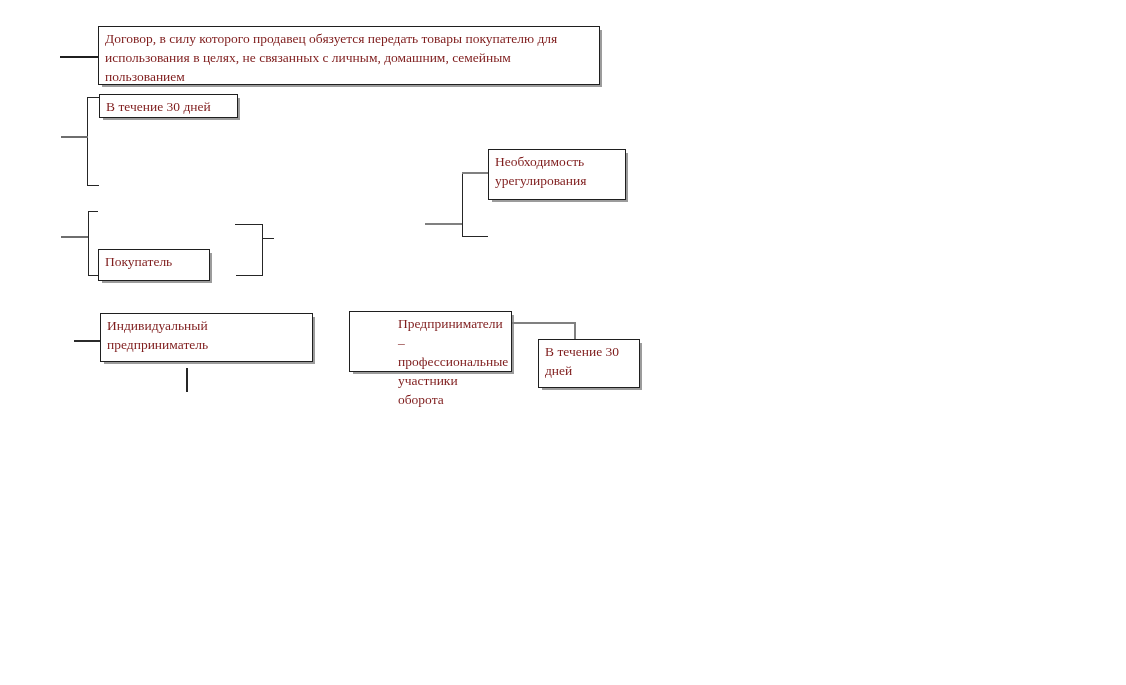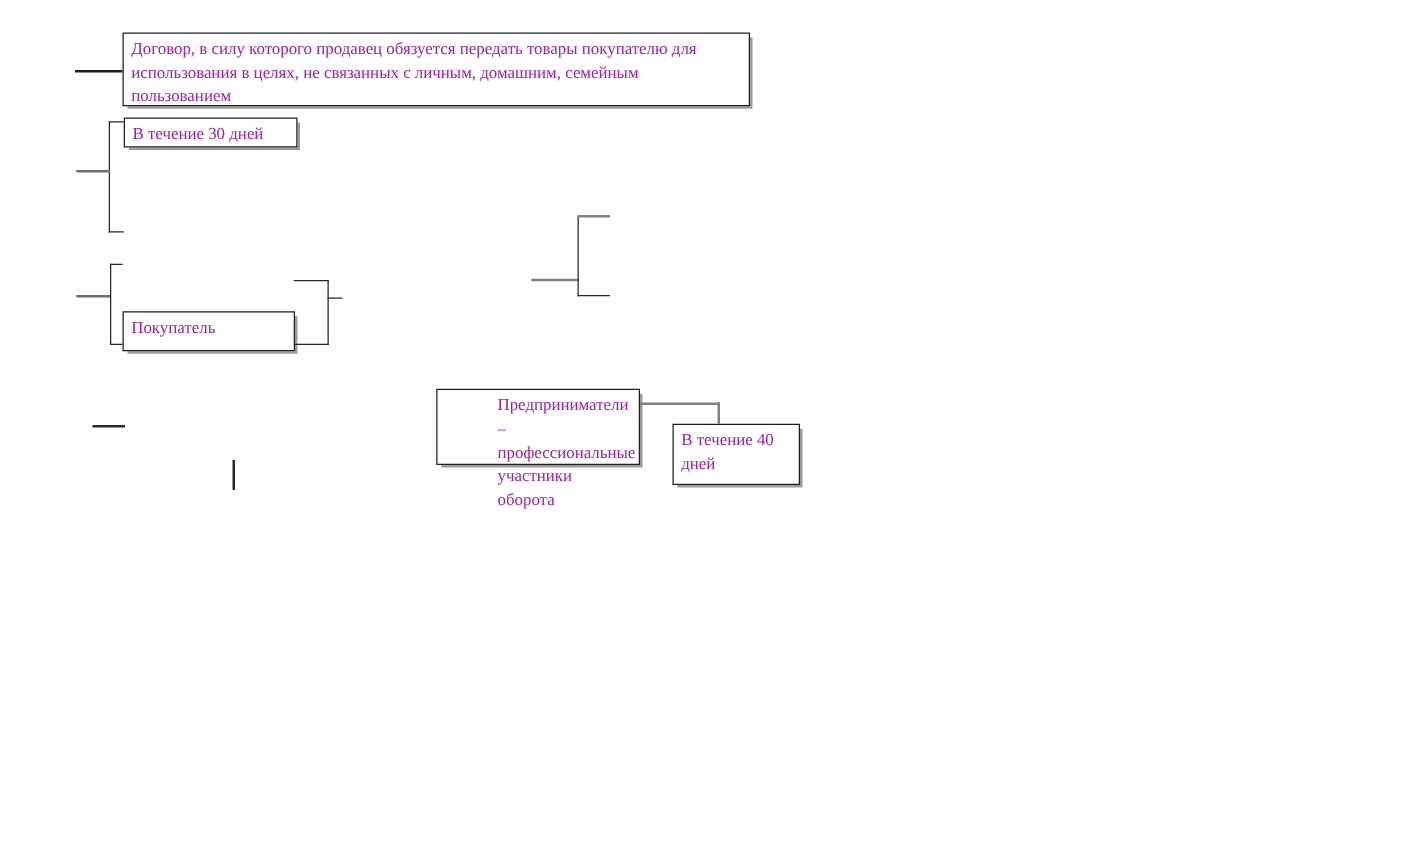--- a/index.html
+++ b/index.html
@@ -12,55 +12,59 @@
   }
   .box{
     position:absolute;
     box-sizing:border-box;
     background:#ffffff;
     border:1px solid #1f1f1f;
     box-shadow:3px 3px 0 -1px #9c9c9c;
     padding:2px 6px;
     font-size:13.5px;
     line-height:19px;
-    color:#a21caf;
+    color:#7f1d1d;
     white-space:pre-line;
   }
   .ln{position:absolute;}
   
   .n-contract{left:98px;top:26px;width:502px;height:59px;}
   .n-days30a{left:99px;top:94px;width:139px;height:24px;}
-  .n-buyer{left:98px;top:249px;width:138px;height:32px;}
+  .n-buyer{left:98px;top:249px;width:112px;height:32px;}
   .n-measures{left:274px;top:212px;width:151px;height:63px;}
   .n-need{left:488px;top:149px;width:138px;height:51px;}
   .n-ip{left:100px;top:313px;width:213px;height:49px;}
   .n-pro{left:349px;top:311px;width:163px;height:61px;padding-left:48px;}
   .n-days30b{left:538px;top:339px;width:102px;height:49px;}
 </style>
 </head>
 <body>
 
 <div id="canvas">
 
   <div class="box n-contract">Договор, в силу которого продавец обязуется передать товары покупателю для
 использования в целях, не связанных с личным, домашним, семейным
 пользованием</div>
 
   <div class="box n-days30a">В течение 30 дней</div>
 
   <div class="box n-buyer">Покупатель</div>
 
 
+  <div class="box n-need">Необходимость
+урегулирования</div>
 
+  <div class="box n-ip">Индивидуальный
+предприниматель</div>
 
   <div class="box n-pro">Предприниматели –
 профессиональные
 участники оборота</div>
 
-  <div class="box n-days30b">В течение 40
+  <div class="box n-days30b">В течение 30
 дней</div>
 
   <div class="ln" style="left:60px;top:56px;width:38px;height:2px;background:#1f1f1f;"></div>
 
   <div class="ln" style="left:87px;top:97px;width:1px;height:89px;background:#262626;"></div>
   <div class="ln" style="left:87px;top:97px;width:12px;height:1px;background:#262626;"></div>
   <div class="ln" style="left:61px;top:136px;width:27px;height:2px;background:#6e6e6e;"></div>
   <div class="ln" style="left:87px;top:185px;width:12px;height:1px;background:#262626;"></div>
 
   <div class="ln" style="left:88px;top:211px;width:1px;height:65px;background:#262626;"></div>

